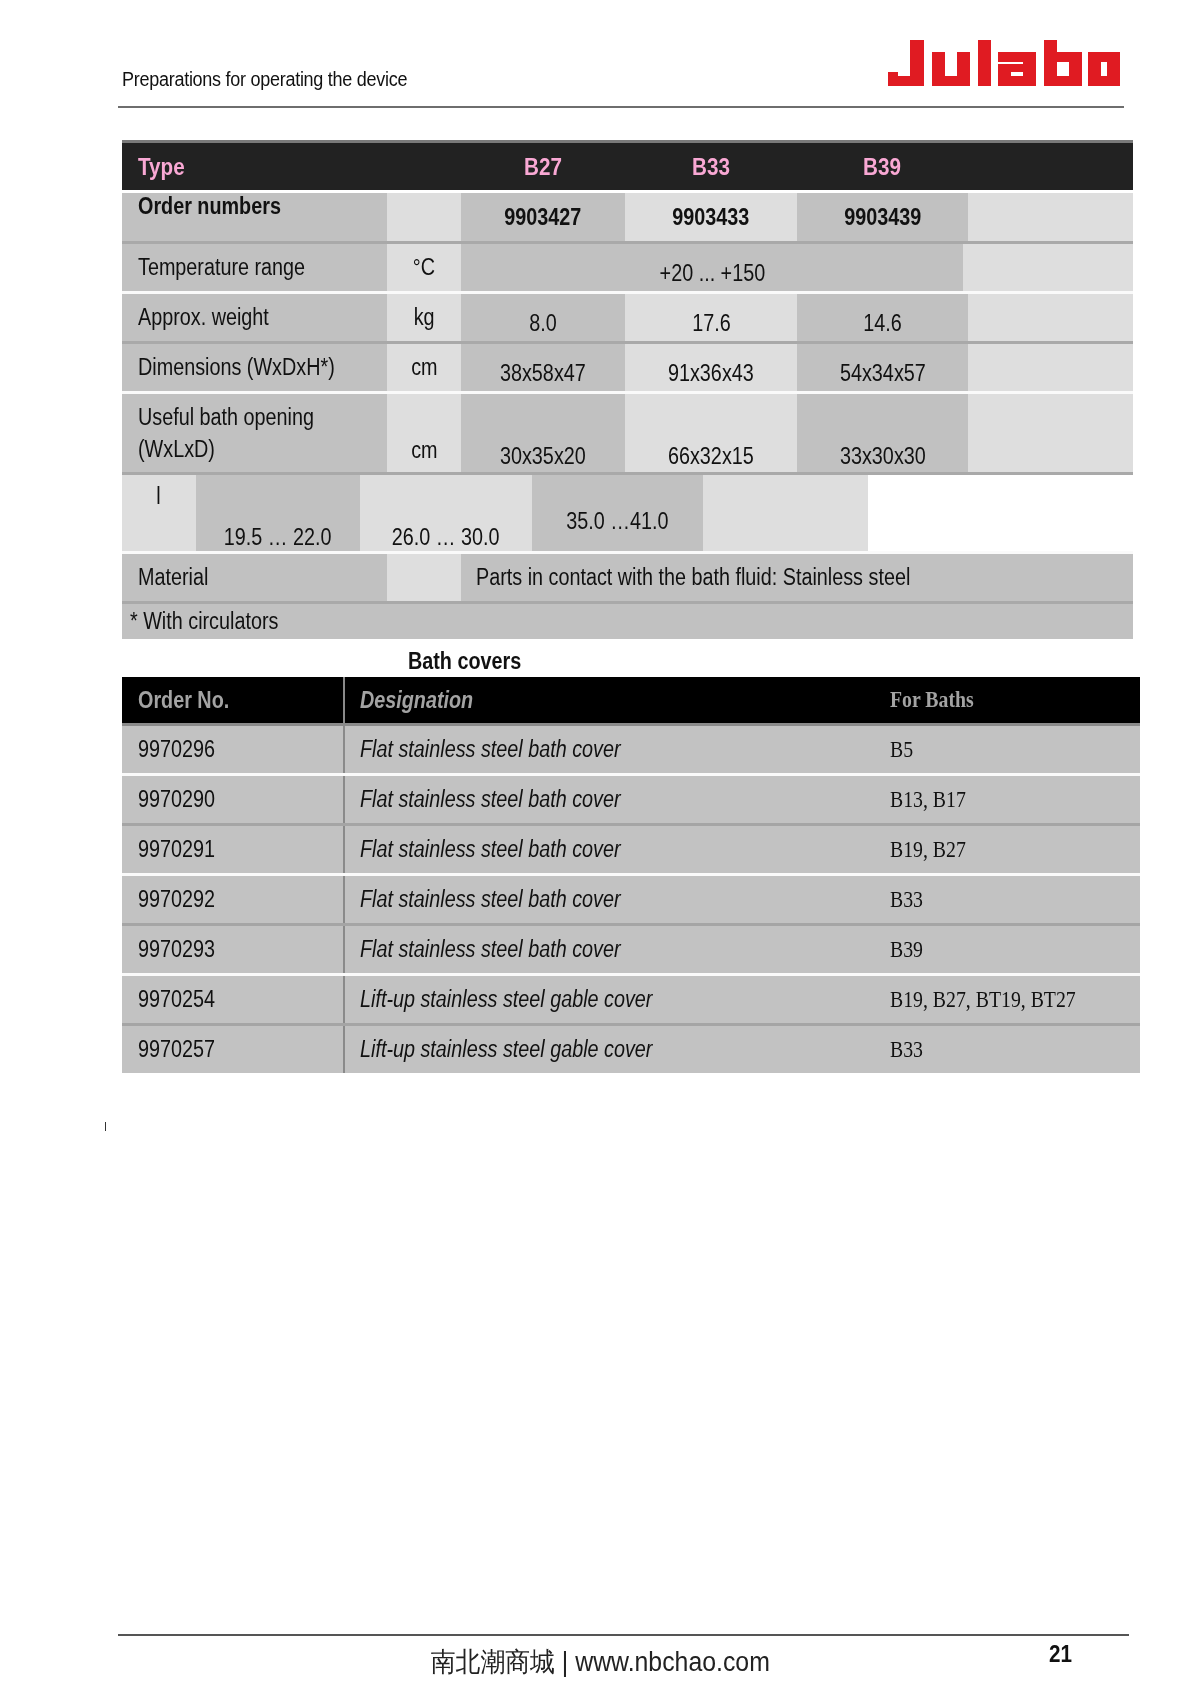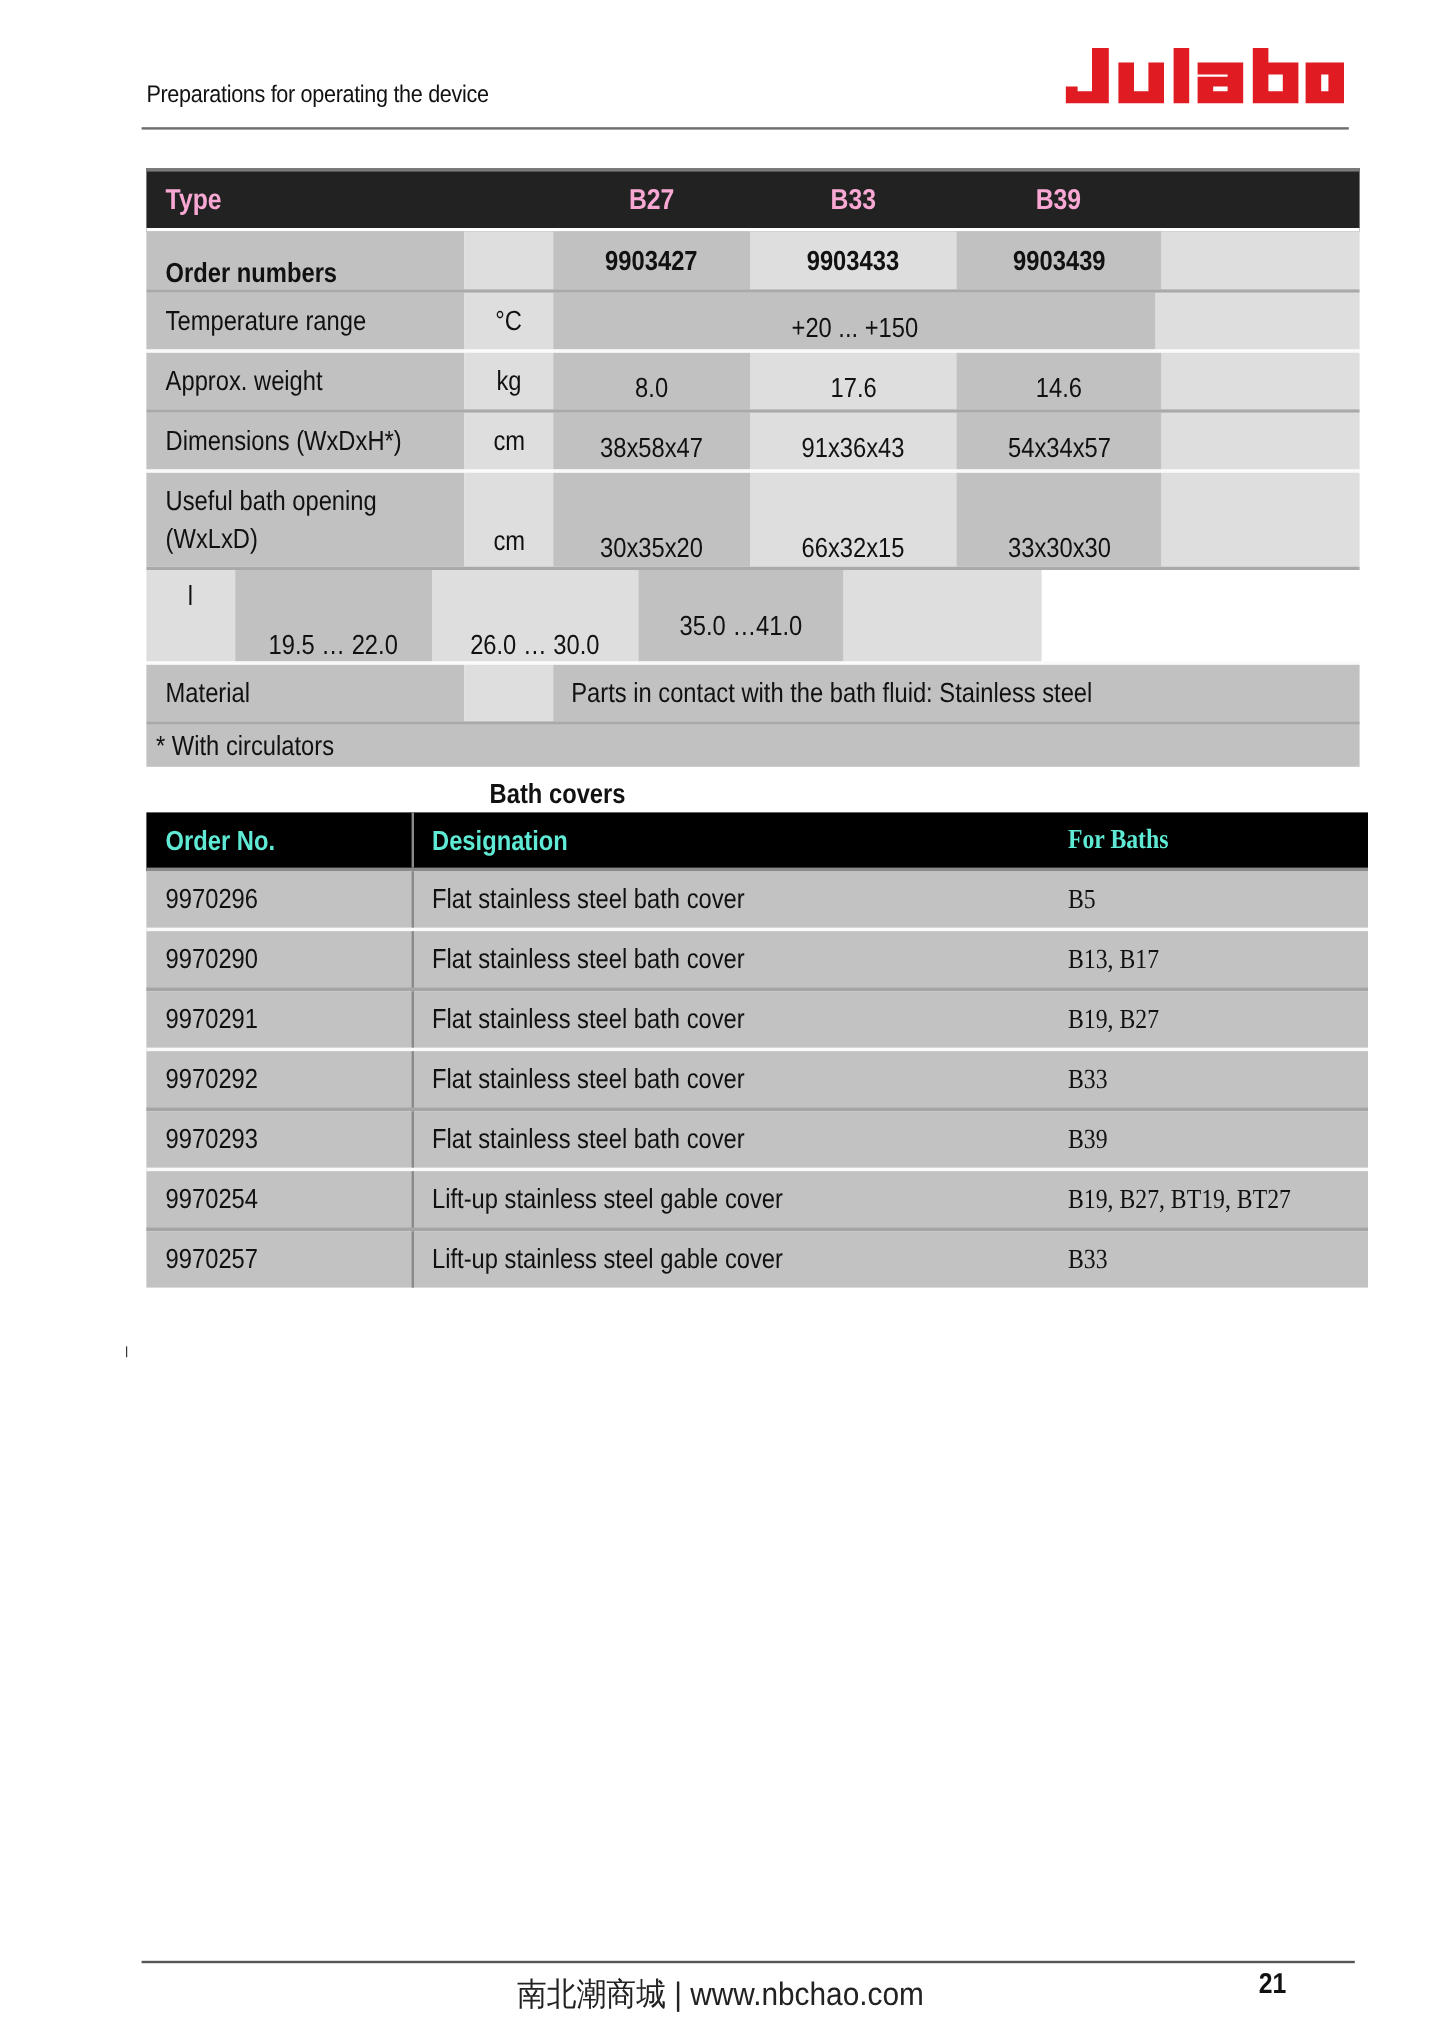--- a/index.html
+++ b/index.html
@@ -24,24 +24,24 @@
   .c-sp  { width:165px; background:#dedede; }
   .hdr .scell { background:transparent; font-weight:bold; align-items:center; font-size:24px; }
   .txt-sq { display:inline-block; transform:scaleX(0.86); transform-origin:left center; white-space:nowrap; }
   .txt-sqc { display:inline-block; transform:scaleX(0.86); transform-origin:center; white-space:nowrap; }
   .bold { font-weight:bold; }
 
   #bc-label { left:408px; top:648px; font-size:23px; font-weight:bold; }
   #covers { left:122px; top:677px; width:1018px; }
   .crow { display:flex; height:47px; background:#c2c2c2; border-bottom:3px solid #a5a5a5; }
   .crow.wb { border-bottom:3px solid #fafafa; }
-  .crow.hdr { background:#000; color:#5eead4; border-bottom:3px solid #8a8a8a; height:46px; }
+  .crow.hdr { background:#000; color:#a3a3a3; border-bottom:3px solid #8a8a8a; height:46px; }
   .ccell { box-sizing:border-box; display:flex; align-items:center; font-size:23px; }
   .cc1 { width:223px; padding-left:16px; border-right:2px solid #8a8a8a; }
-  .cc2 { width:531px; padding-left:15px; }
+  .cc2 { width:531px; padding-left:15px;font-style:italic; }
   .cc3 { width:264px; padding-left:14px;font-family:Liberation Serif, serif; }
   .crow.hdr .ccell { font-weight:bold; }
 
   #tick { left:105px; top:1122px; width:1px; height:9px; background:#333; }
   #ftr-line { left:118px; top:1634px; width:1011px; height:2px; background:#555; }
   #ftr-text { left:0; width:1200px; top:1644px; text-align:center; font-size:27px; color:#222; }
   #ftr-text span { display:inline-block; transform:scaleX(0.92); }
   #page-num { left:1049px; top:1640px; font-size:24px; font-weight:bold; }
 </style>
 </head>
@@ -78,21 +78,21 @@
     <div class="scell c-b33">
         <span class="txt-sqc">B33</span>
       </div>
     <div class="scell c-b39">
         <span class="txt-sqc">B39</span>
       </div>
     <div class="scell c-sp"></div>
   </div>
 
   <div class="srow" style="height:48px">
-    <div class="scell c-label bold" style="align-items:flex-end">
+    <div class="scell c-label bold" style="align-items:flex-start">
         <span class="txt-sq">Order numbers</span>
       </div>
     <div class="scell c-unit"></div>
     <div class="scell c-b27 bold" style="align-items:center">
         <span class="txt-sqc">9903427</span>
       </div>
     <div class="scell c-b33 bold" style="align-items:center">
         <span class="txt-sqc">9903433</span>
       </div>
     <div class="scell c-b39 bold" style="align-items:center">

